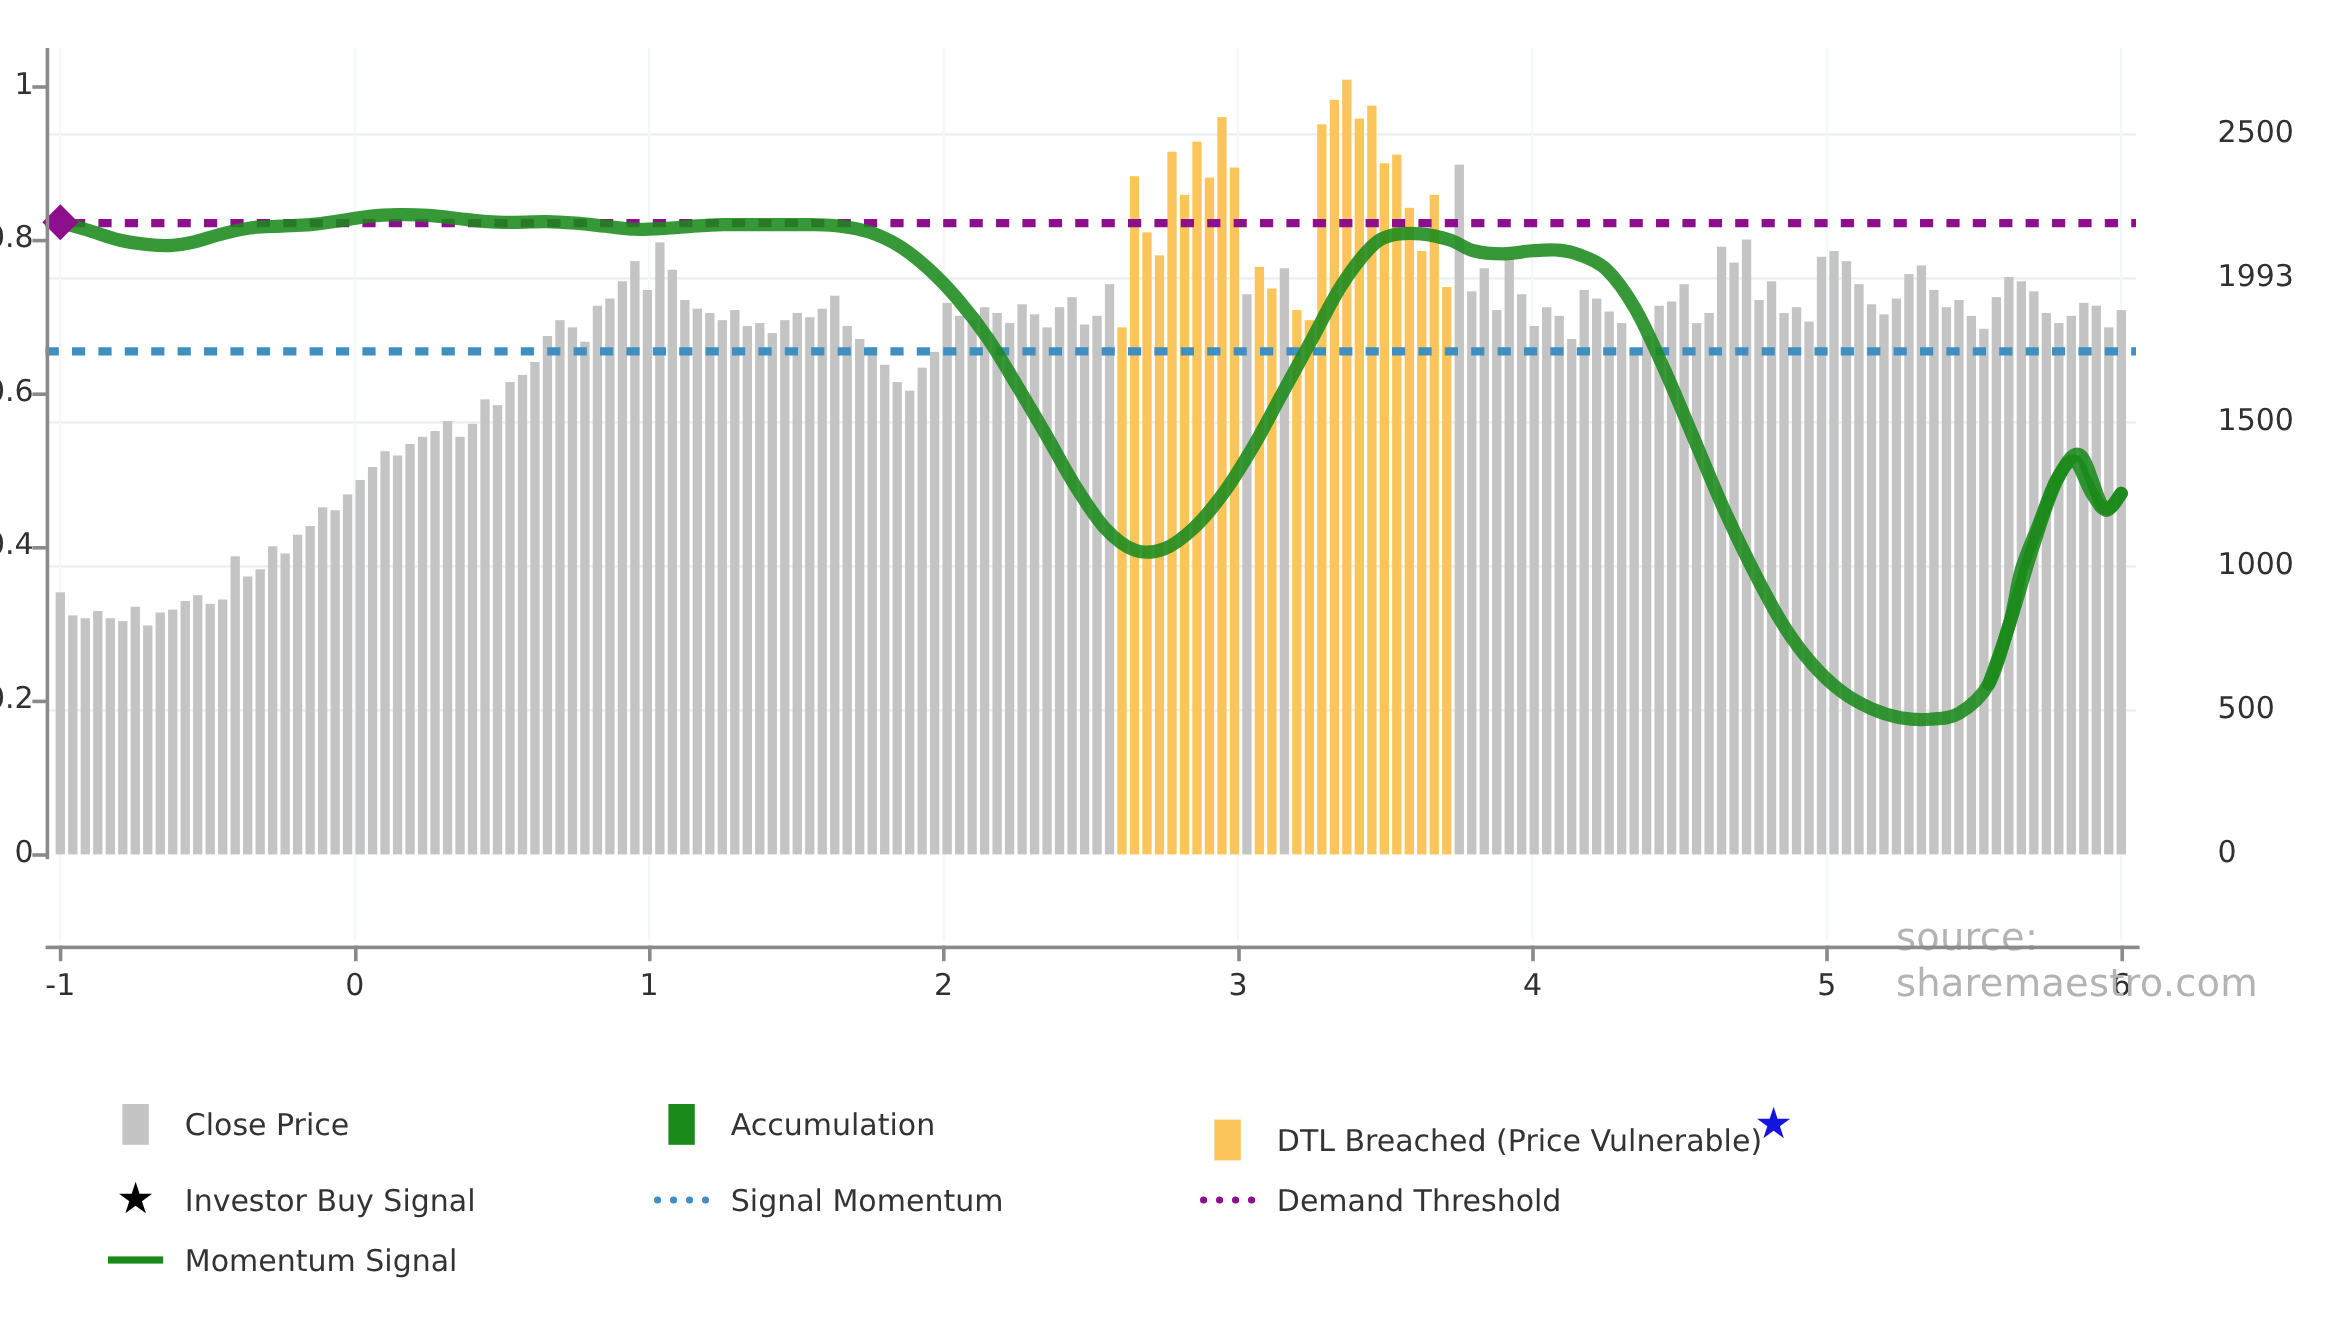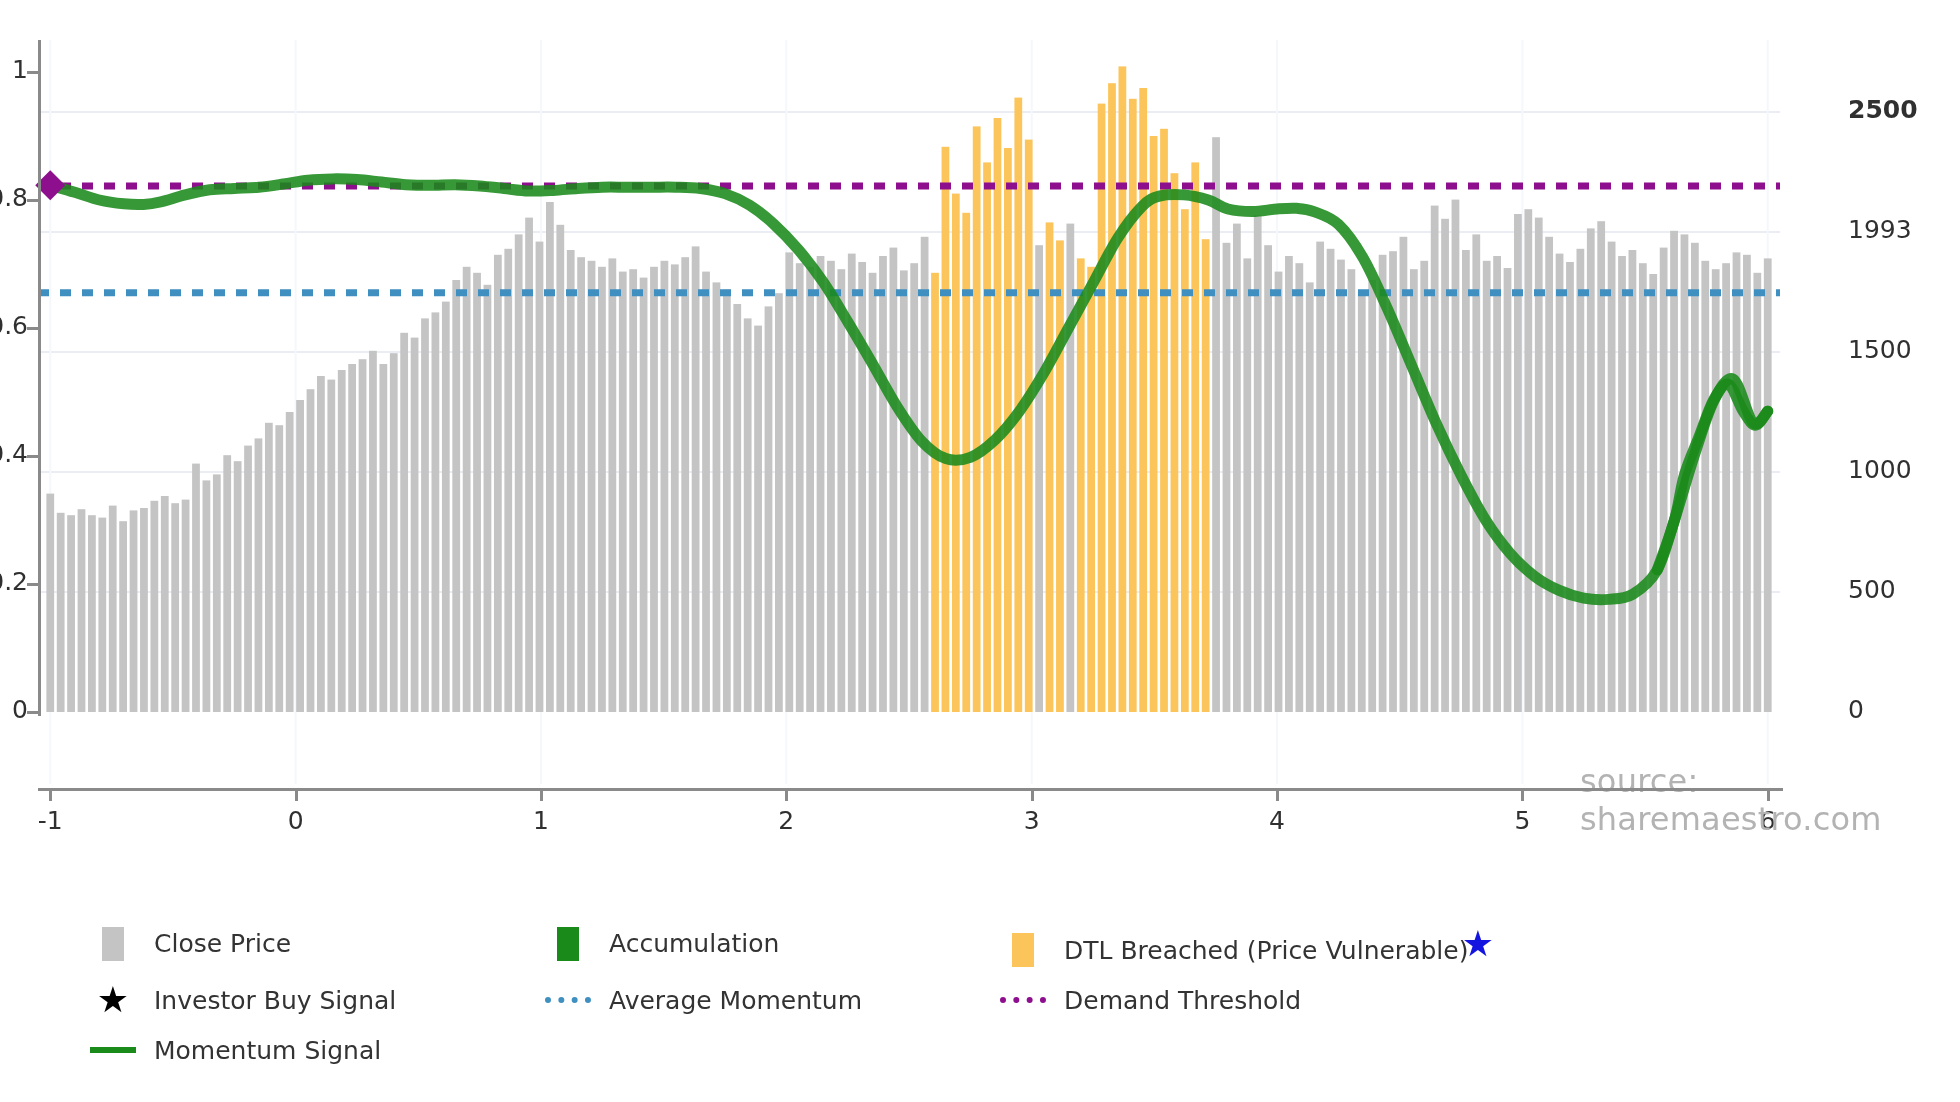--- a/index.html
+++ b/index.html
@@ -24,21 +24,21 @@
   .axis-line{position:absolute;background:#8a8a8a;}
 
   
   .source{
     position:absolute;left:1580px;top:762px;font-size:32px;color:#b3b3b3;
     font-family:"DejaVu Sans","Liberation Sans",sans-serif;letter-spacing:.2px;
   }
 
   
   .legend{position:absolute;left:90px;top:920px;width:1830px;}
-  .legend-row{display:flex;align-items:center;margin-bottom:16px;}
+  .legend-row{display:flex;align-items:flex-start;margin-bottom:16px;}
   .legend-item{display:flex;align-items:center;}
   .legend-label{font-size:25px;color:#333333;white-space:nowrap;
     font-family:"DejaVu Sans","Liberation Sans",sans-serif;}
   .swatch{width:46px;margin-right:18px;display:flex;align-items:center;justify-content:center;height:34px;flex:0 0 46px;}
   .sw-box{width:22px;height:34px;display:block;}
   .sw-line{width:46px;height:6px;display:block;}
   .sw-dashed{width:46px;height:0;border-top:7px dashed #111;display:block;}
   .sw-dotted{width:46px;height:0;border-top:6px dotted #1f77b4;display:block;}
   .sw-star{font-size:36px;line-height:30px;display:block;}
 </style>
@@ -250,21 +250,21 @@
       <div class="ytick-left" style="top: 183px;">0.8</div>
       <div class="ytick-left" style="top: 55px;">1</div>
     </div>
 
   <div id="ytick-right-group">
       <div class="ytick-right" style="top: 695px;">0</div>
       <div class="ytick-right" style="top: 575px;">500</div>
       <div class="ytick-right" style="top: 455px;">1000</div>
       <div class="ytick-right" style="top: 335px;">1500</div>
       <div class="ytick-right" style="top: 215px;">1993</div>
-      <div class="ytick-right" style="top: 95px; font-weight: bold;">2500</div>
+      <div class="ytick-right" style="top: 95px;">2500</div>
     </div>
 
   <div id="xtick-group">
       <div class="xtick" style="left: 10.2676px; width: 80px; top: 806px;">-1</div>
       <div class="xtick" style="left: 255.62px; width: 80px; top: 806px;">0</div>
       <div class="xtick" style="left: 500.972px; width: 80px; top: 806px;">1</div>
       <div class="xtick" style="left: 746.324px; width: 80px; top: 806px;">2</div>
       <div class="xtick" style="left: 991.676px; width: 80px; top: 806px;">3</div>
       <div class="xtick" style="left: 1237.03px; width: 80px; top: 806px;">4</div>
       <div class="xtick" style="left: 1482.38px; width: 80px; top: 806px;">5</div>
@@ -303,21 +303,21 @@
         <div class="legend-item" style="width: 455px;">
           <span class="swatch">
             <span class="sw-star" style="color: rgb(0, 0, 0);">★</span>
           </span>
           <span class="legend-label">Investor Buy Signal</span>
         </div>
         <div class="legend-item" style="width: 455px;">
           <span class="swatch">
             <span class="sw-dotted" style="border-top-color: rgb(63, 143, 192);"></span>
           </span>
-          <span class="legend-label">Average Momentum</span>
+          <span class="legend-label">Signal Momentum</span>
         </div>
         <div class="legend-item" style="width: 455px;">
           <span class="swatch">
             <span class="sw-dotted" style="border-top-color: rgb(142, 15, 142);"></span>
           </span>
           <span class="legend-label">Demand Threshold</span>
         </div>
       </div>
       <div class="legend-row">
         <div class="legend-item" style="width: 455px;">

